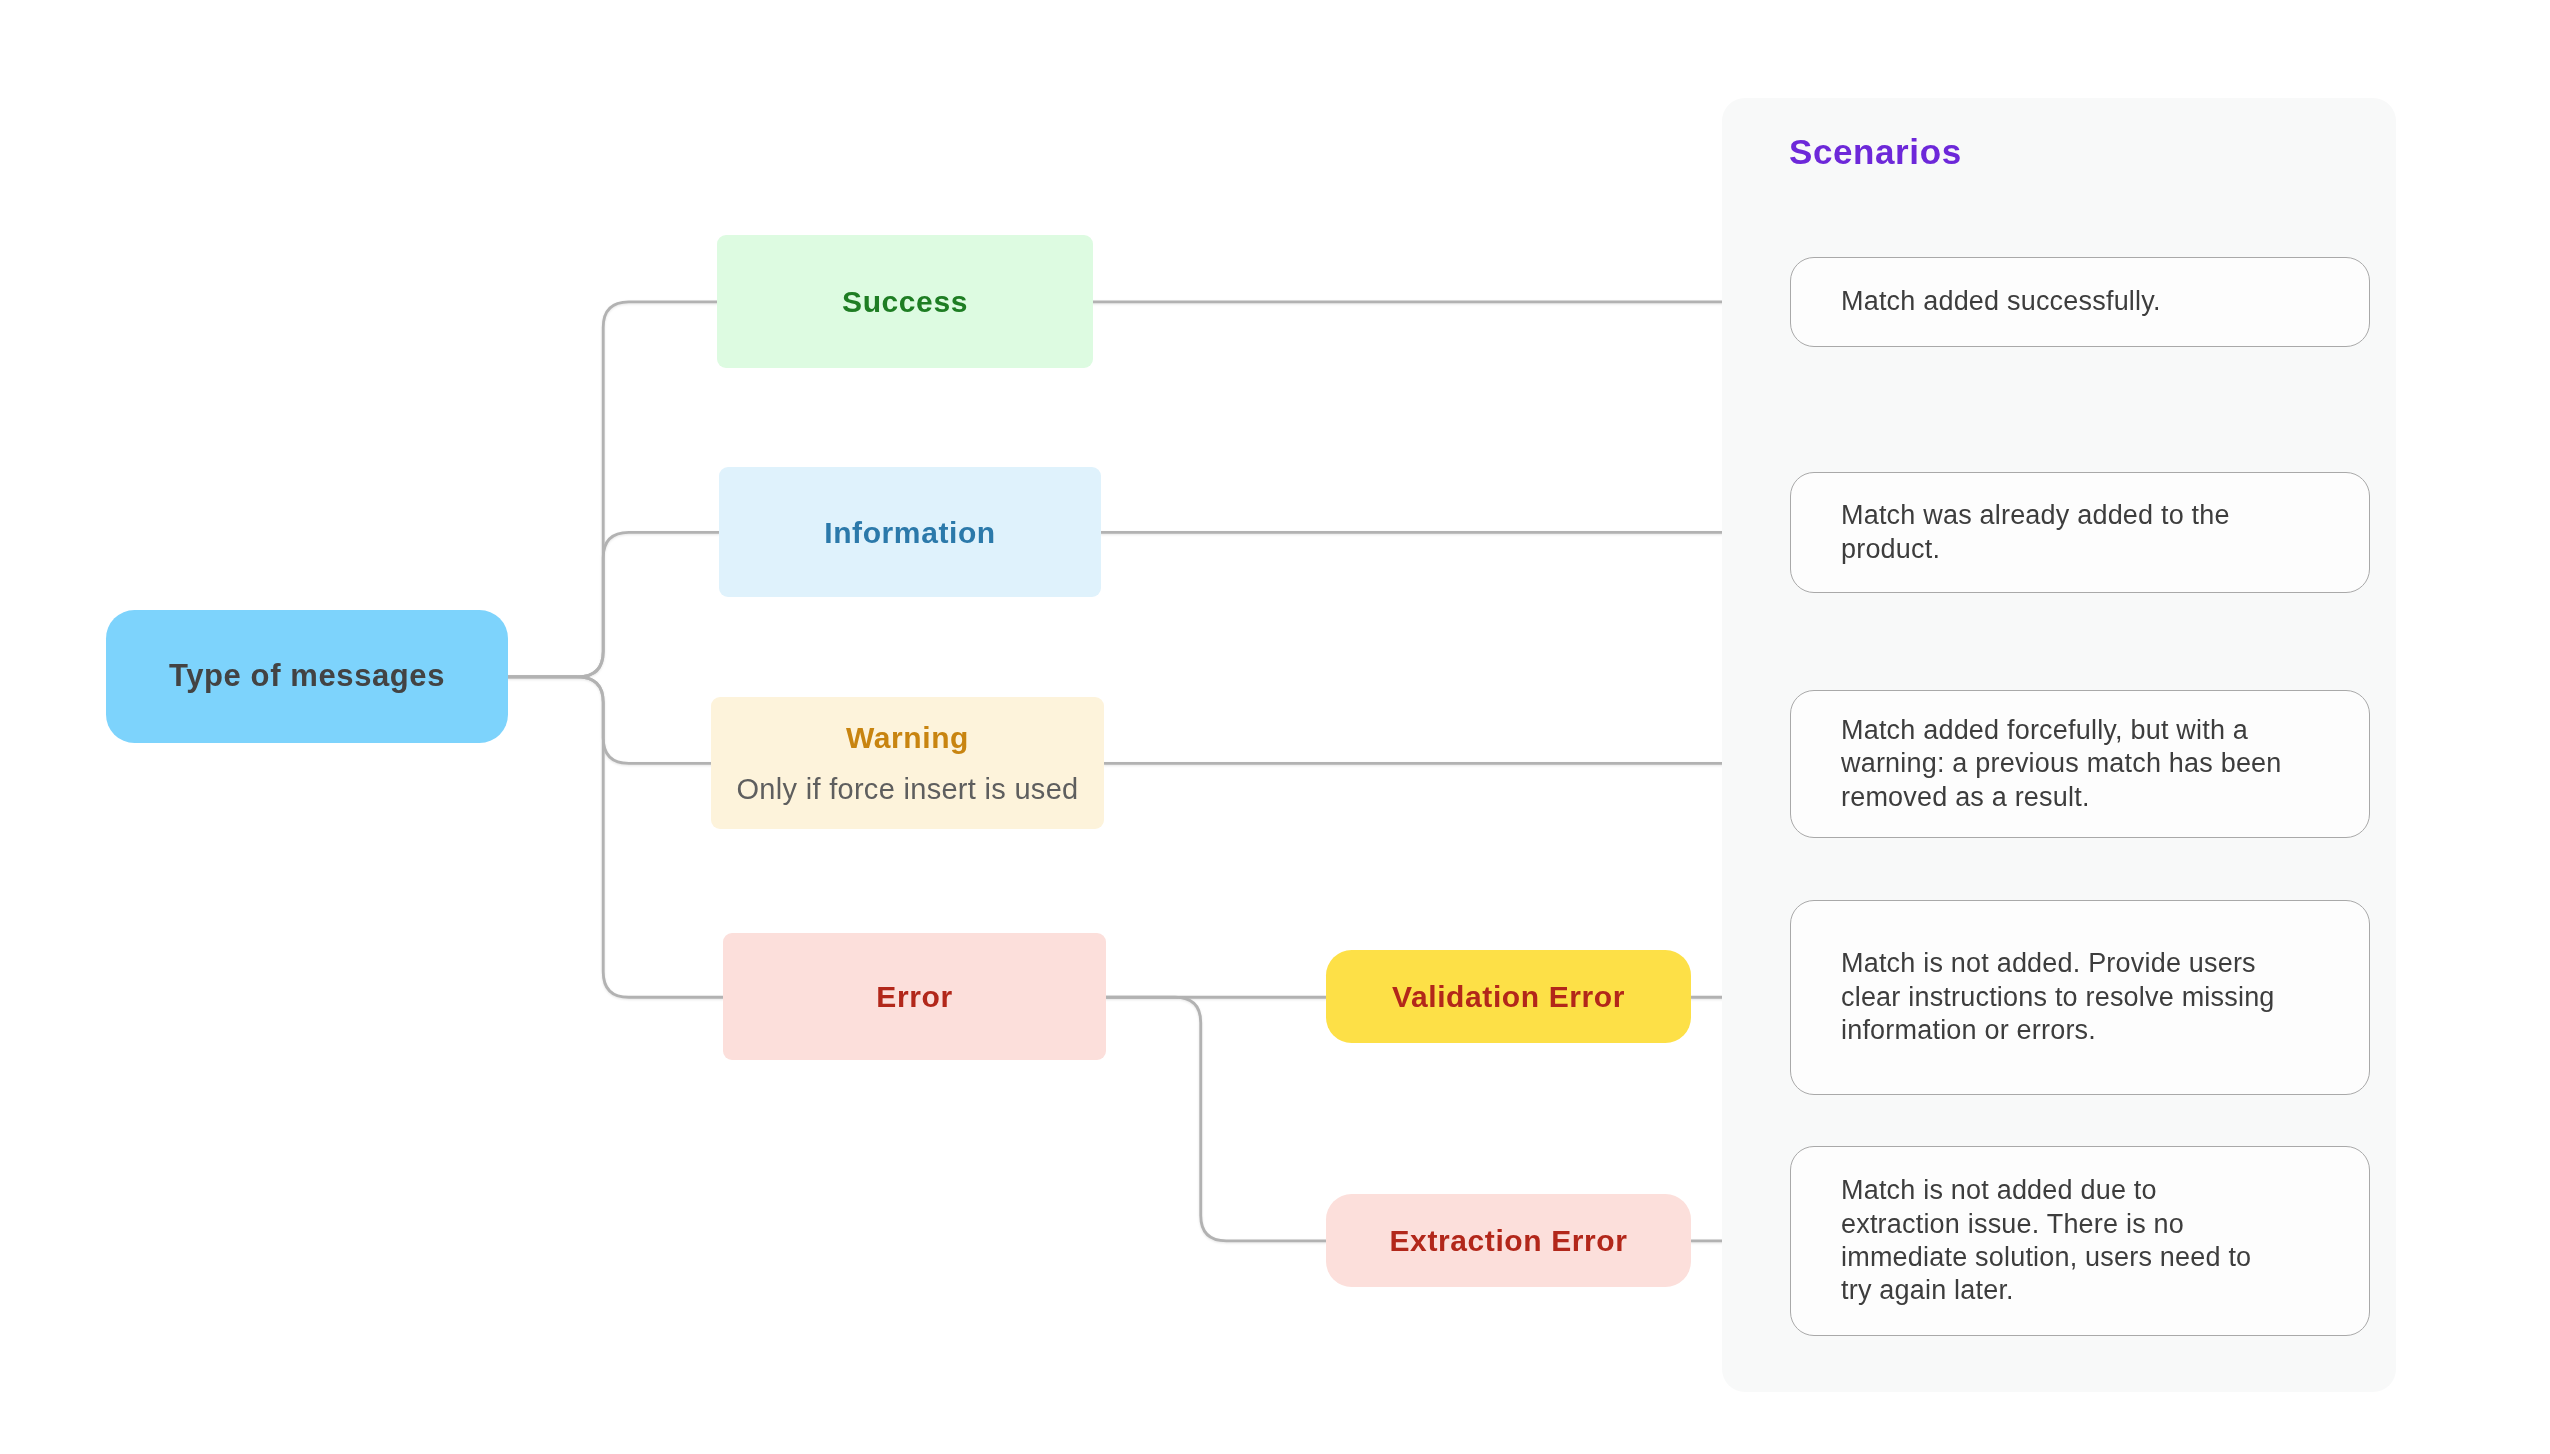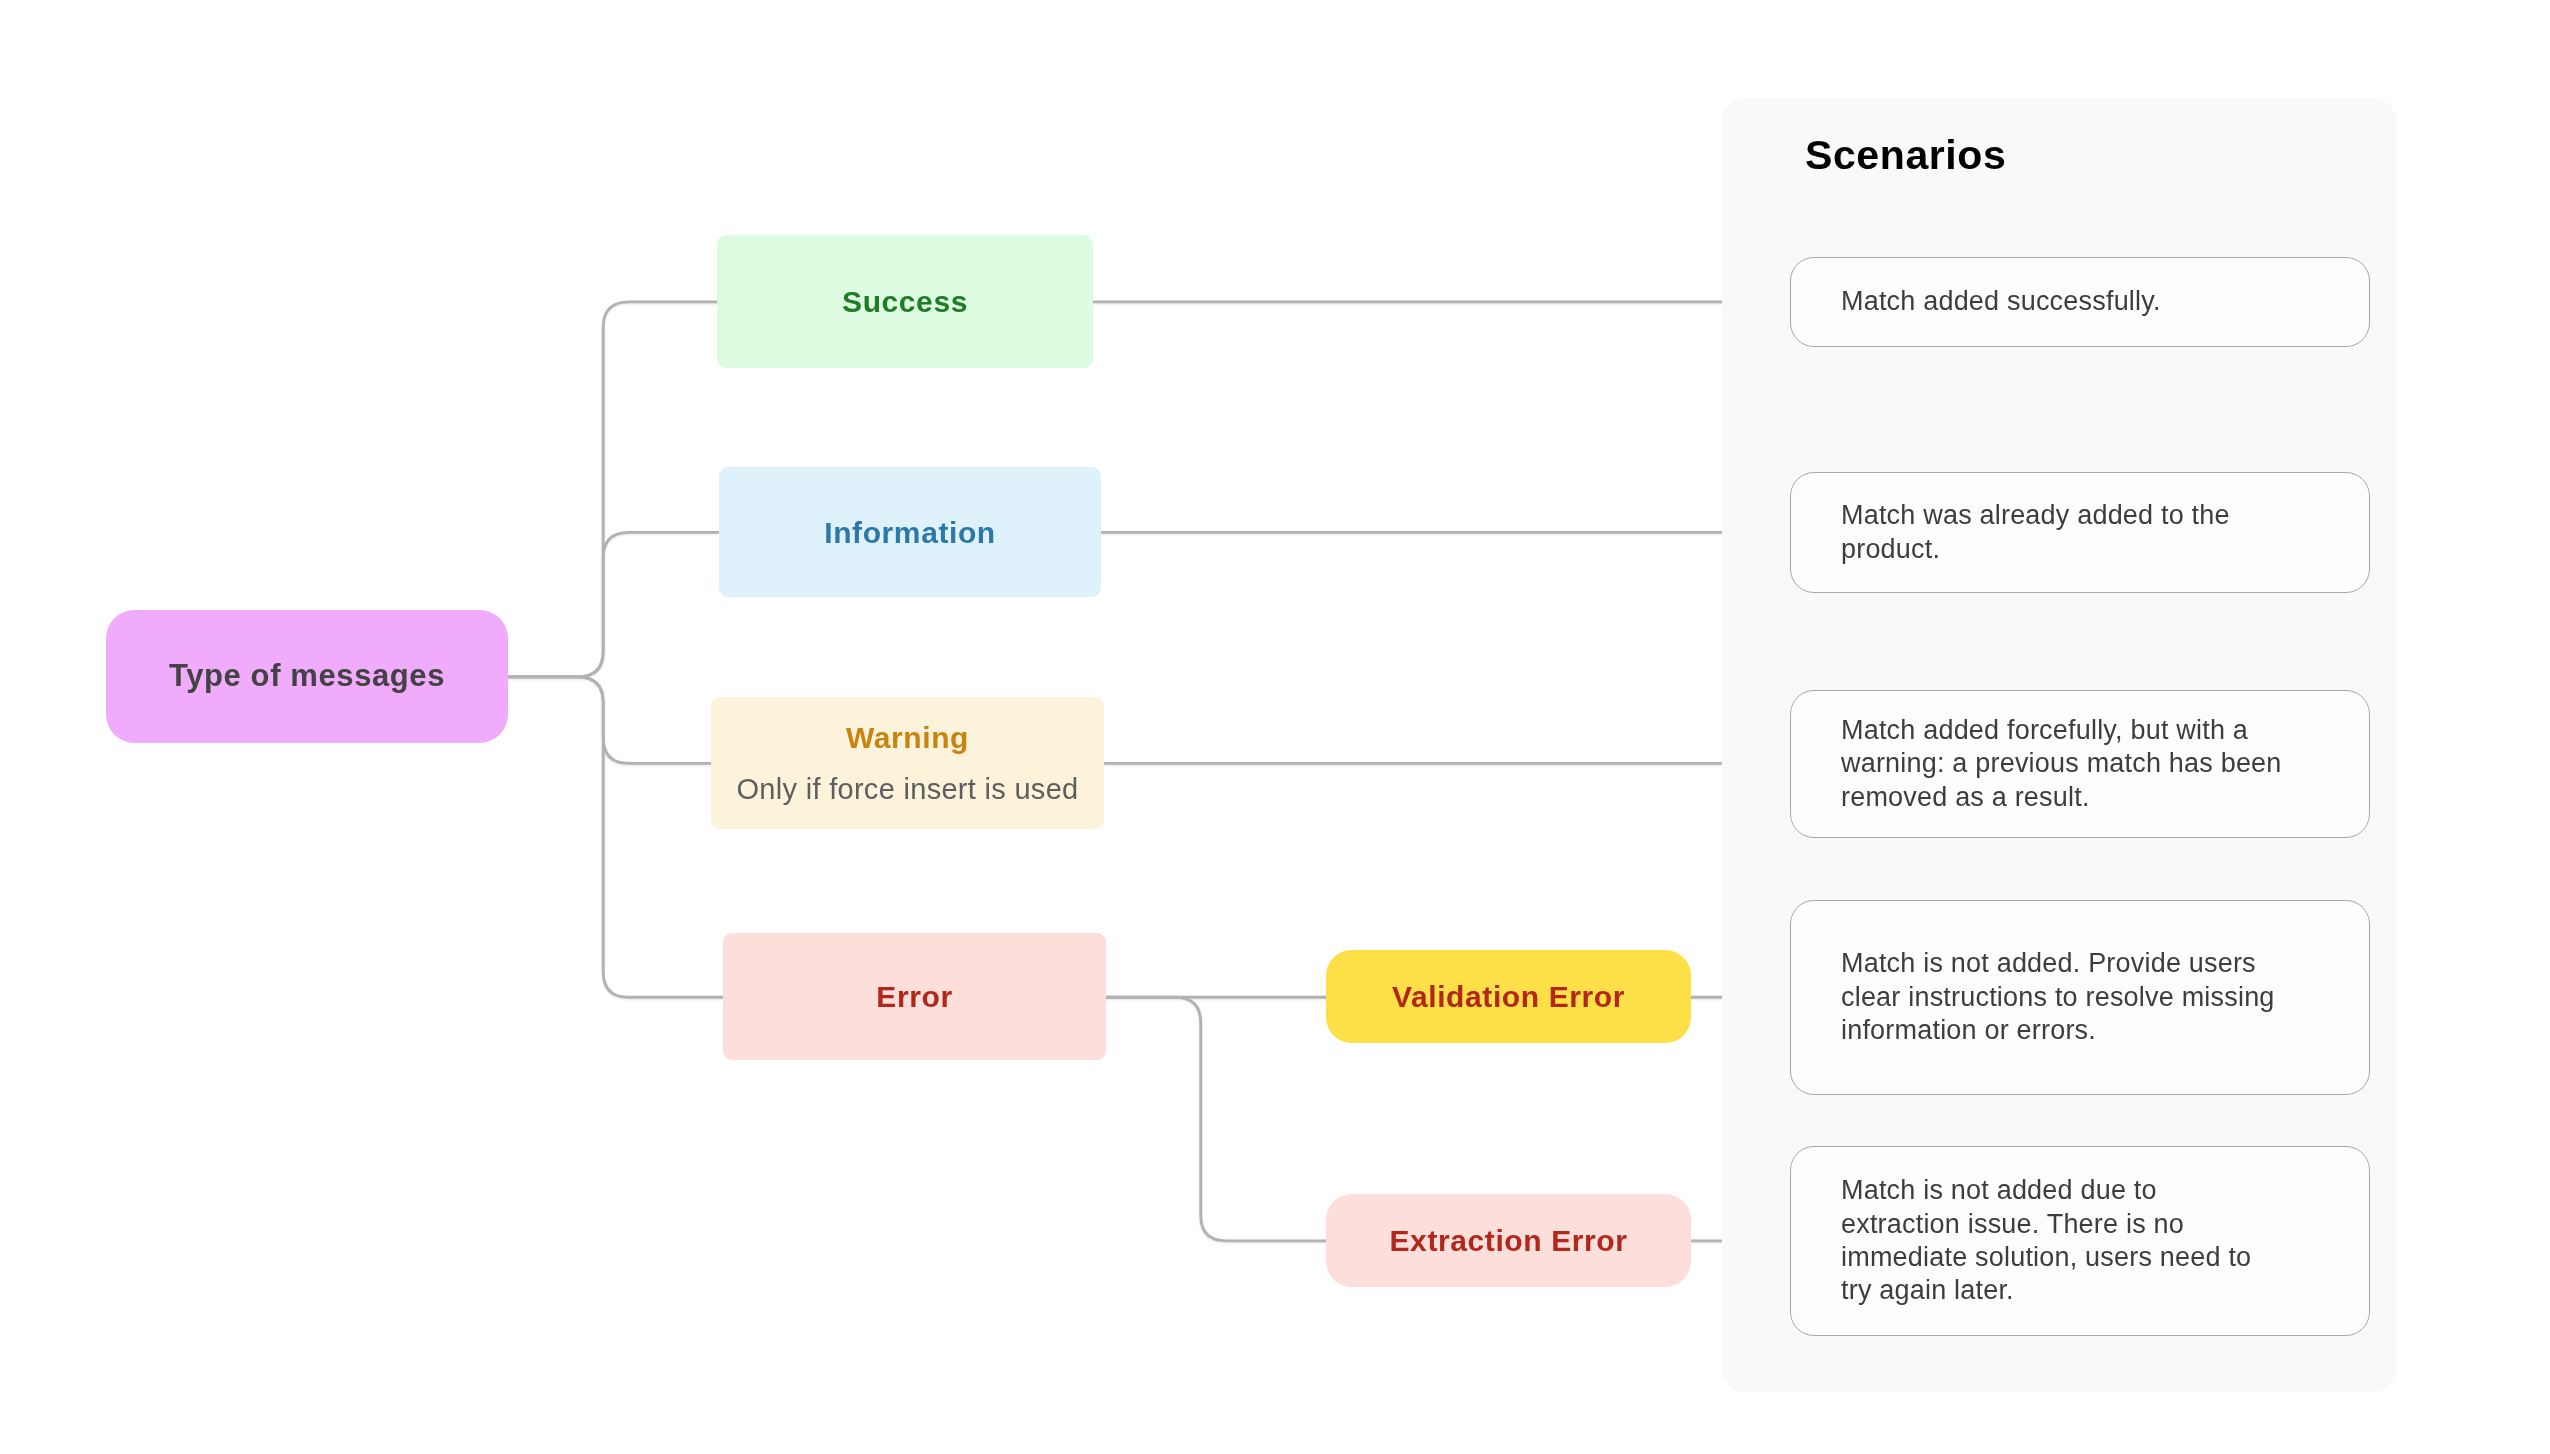--- a/index.html
+++ b/index.html
@@ -50,21 +50,21 @@
   .node .node-subtitle {
     font-weight: normal;
     font-size: 29px;
     letter-spacing: 0.3px;
     color: #5e5e5e;
     margin-top: 19px;
   }
 
   #node-root {
     left: 106px; top: 610px; width: 402px; height: 133px;
-    background: #f0abfc; color: #434343; border-radius: 28.5px;
+    background: #7dd3fc; color: #434343; border-radius: 28.5px;
   }
   #node-root .node-title { font-size: 31px; }
 
   #node-success {
     left: 717px; top: 235px; width: 376px; height: 133px;
     background: #ddfbe1; color: #1e7d23;
   }
   #node-information {
     left: 719px; top: 467px; width: 382px; height: 130px;
     background: #dff2fc; color: #2b79aa;
@@ -89,24 +89,24 @@
   
   #scenarios-panel {
     position: absolute;
     left: 1722px; top: 98px;
     width: 674px; height: 1294px;
     background: #f8f9f9;
     border-radius: 23px;
   }
   #scenarios-title {
     position: absolute;
-    left: 83px; top: 34px;
-    font-size: 41px;
+    left: 67px; top: 34px;
+    font-size: 35px;
     font-weight: bold;
-    color: #000000;
+    color: #6d28d9;
     letter-spacing: 0.6px;
   }
 
   .scenario-card {
     position: absolute;
     left: 1790px;
     width: 580px;
     box-sizing: border-box;
     background: #fdfdfd;
     border: 1.7px solid #a9a9a9;

